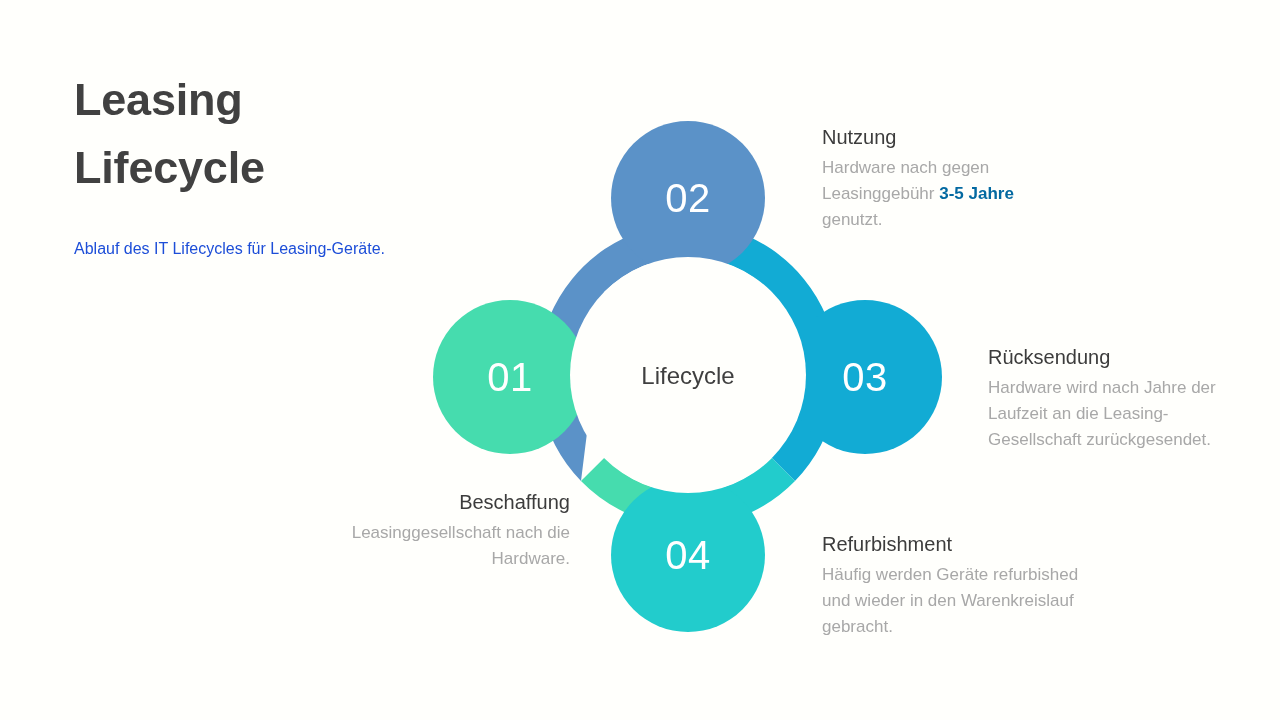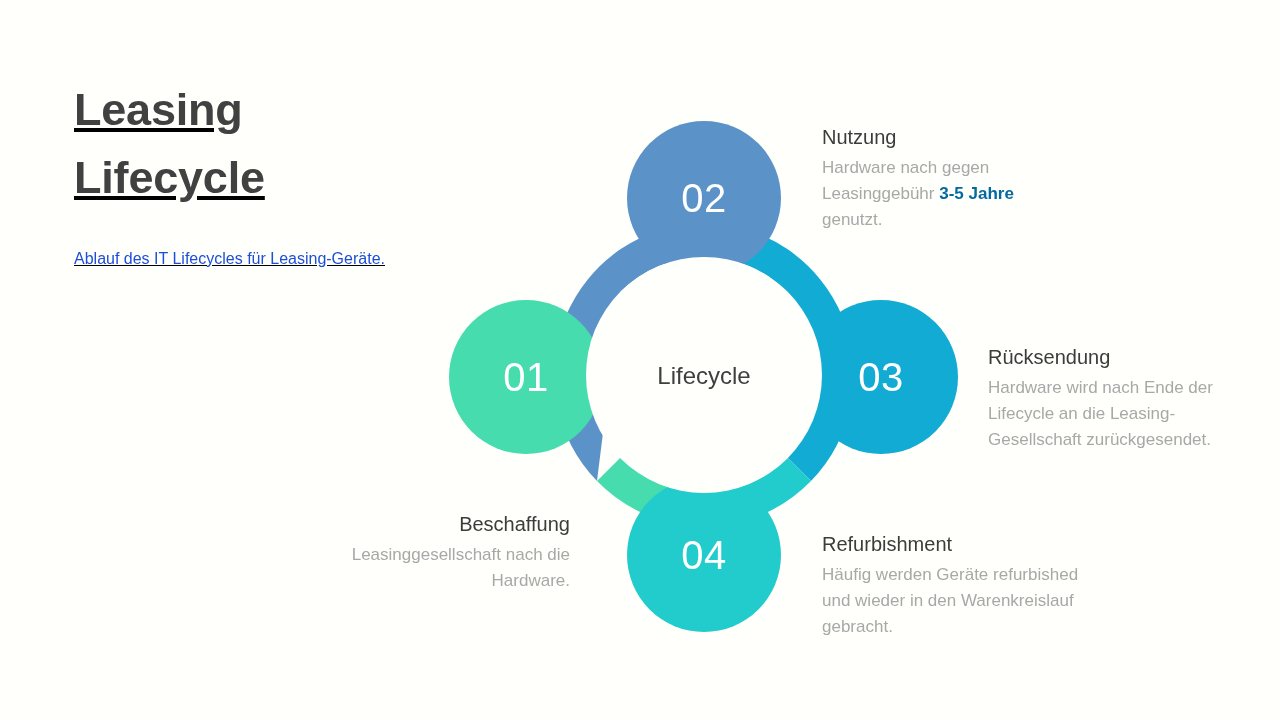--- a/index.html
+++ b/index.html
@@ -19,44 +19,43 @@
     position: absolute;
     inset: 0;
     width: 1280px;
     height: 720px;
   }
 
   
   .headline {
     position: absolute;
     left: 74px;
-    top: 76px;
+    top: 66px;
     width: 380px;
-    text-decoration: underline;
   }
   .headline .title-line {
     font-size: 45px;
     font-weight: bold;
     color: #414141;
     line-height: 1.52;
     letter-spacing: -0.2px;
     white-space: nowrap;
   }
   .headline .subtitle {
     margin-top: 34px;
     font-size: 16px;
     color: #1d4ed8;
     line-height: 1.56;
     font-weight: normal;
   }
 
   
   .diagram {
     position: absolute;
-    left: 436px;
+    left: 420px;
     top: 100px;
     width: 540px;
     height: 560px;
   }
   .diagram svg {
     display: block;
     overflow: visible;
   }
   .node-num {
     font-family: "Liberation Sans", sans-serif;
@@ -87,21 +86,20 @@
     font-size: 17px;
     color: #a8a8a8;
     line-height: 1.52;
   }
   .callout .c-body b {
     color: #0369a1;
     font-weight: bold;
   }
   .callout.align-right {
     text-align: right;
-    margin-top: 22px;
   }
 
   #callout-nutzung      { left: 822px; top: 124px;  width: 240px; }
   #callout-ruecksendung { left: 988px; top: 344px;  width: 248px; }
   #callout-refurbish    { left: 822px; top: 531px;  width: 262px; }
   #callout-beschaffung  { left: 330px; top: 489px;  width: 240px; }
 </style>
 </head>
 <body>
 
@@ -173,21 +171,21 @@
     </svg>
   </div>
 
   <div class="callout" id="callout-nutzung">
     <div class="c-title">Nutzung</div>
     <div class="c-body"><span>Hardware nach gegen Leasinggebühr </span><b>3-5 Jahre</b><span> genutzt.</span></div>
   </div>
 
   <div class="callout" id="callout-ruecksendung">
     <div class="c-title">Rücksendung</div>
-    <div class="c-body">Hardware wird nach Ende der Lifecycle an die Leasing-Gesellschaft zurückgesendet.</div>
+    <div class="c-body">Hardware wird nach Jahre der Laufzeit an die Leasing-Gesellschaft zurückgesendet.</div>
   </div>
 
   <div class="callout" id="callout-refurbish">
     <div class="c-title">Refurbishment</div>
     <div class="c-body">Häufig werden Geräte refurbished und wieder in den Warenkreislauf gebracht.</div>
   </div>
 
   <div class="callout align-right" id="callout-beschaffung">
     <div class="c-title">Beschaffung</div>
     <div class="c-body">Leasinggesellschaft nach die Hardware.</div>

